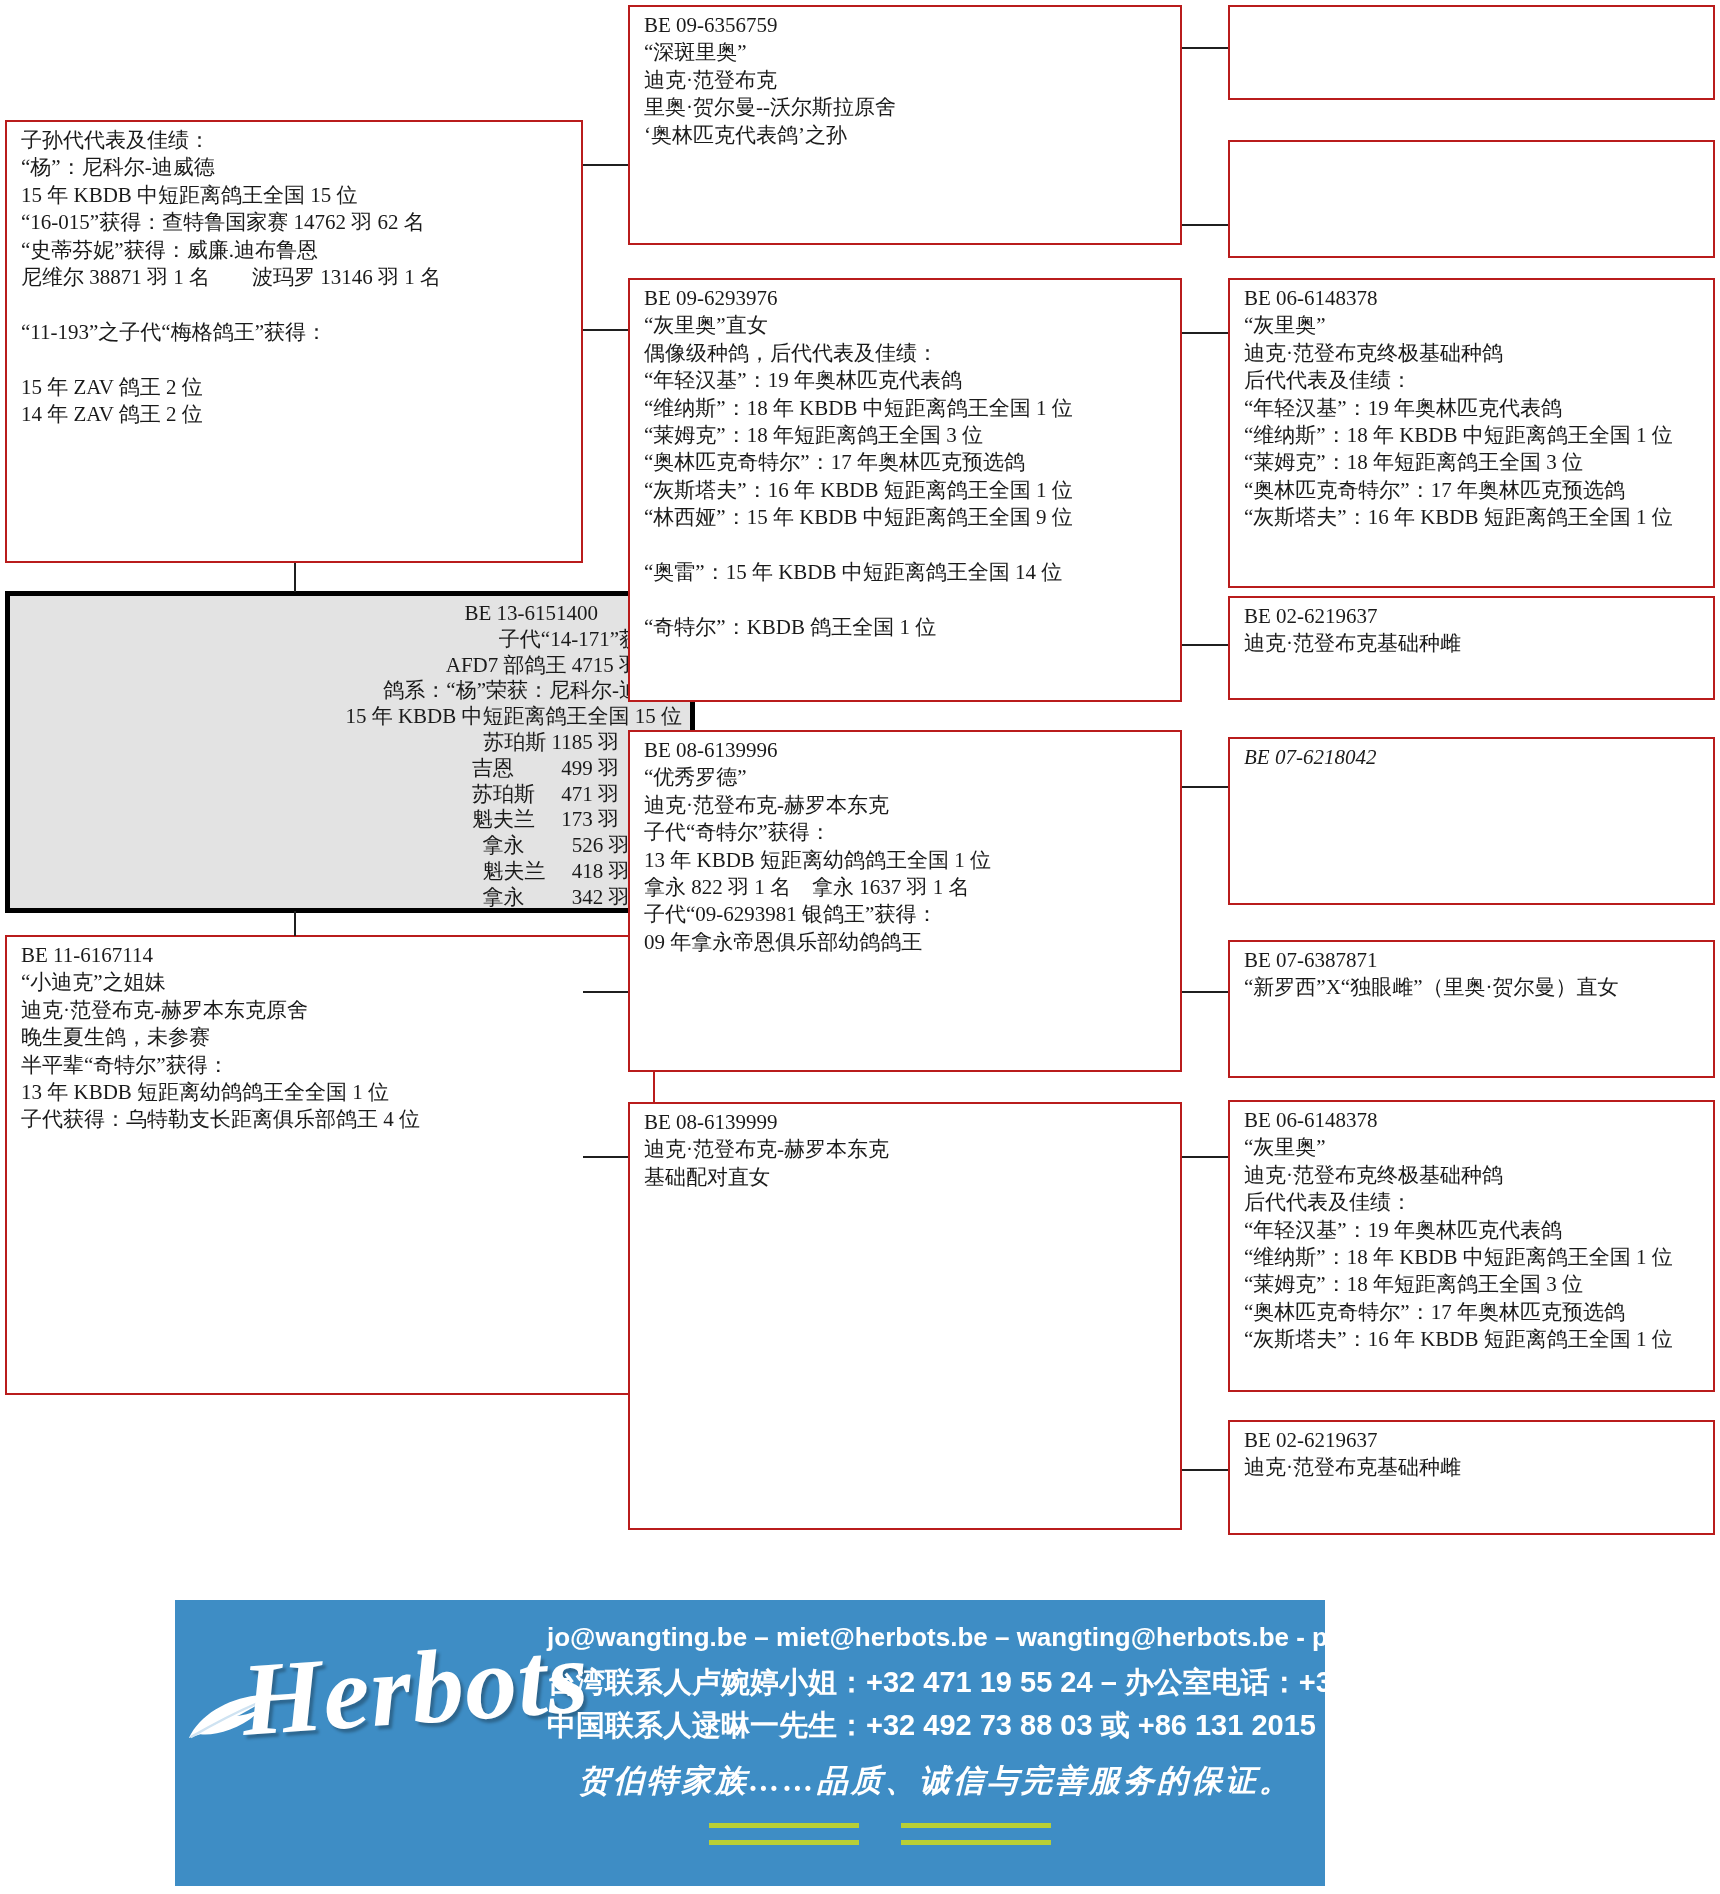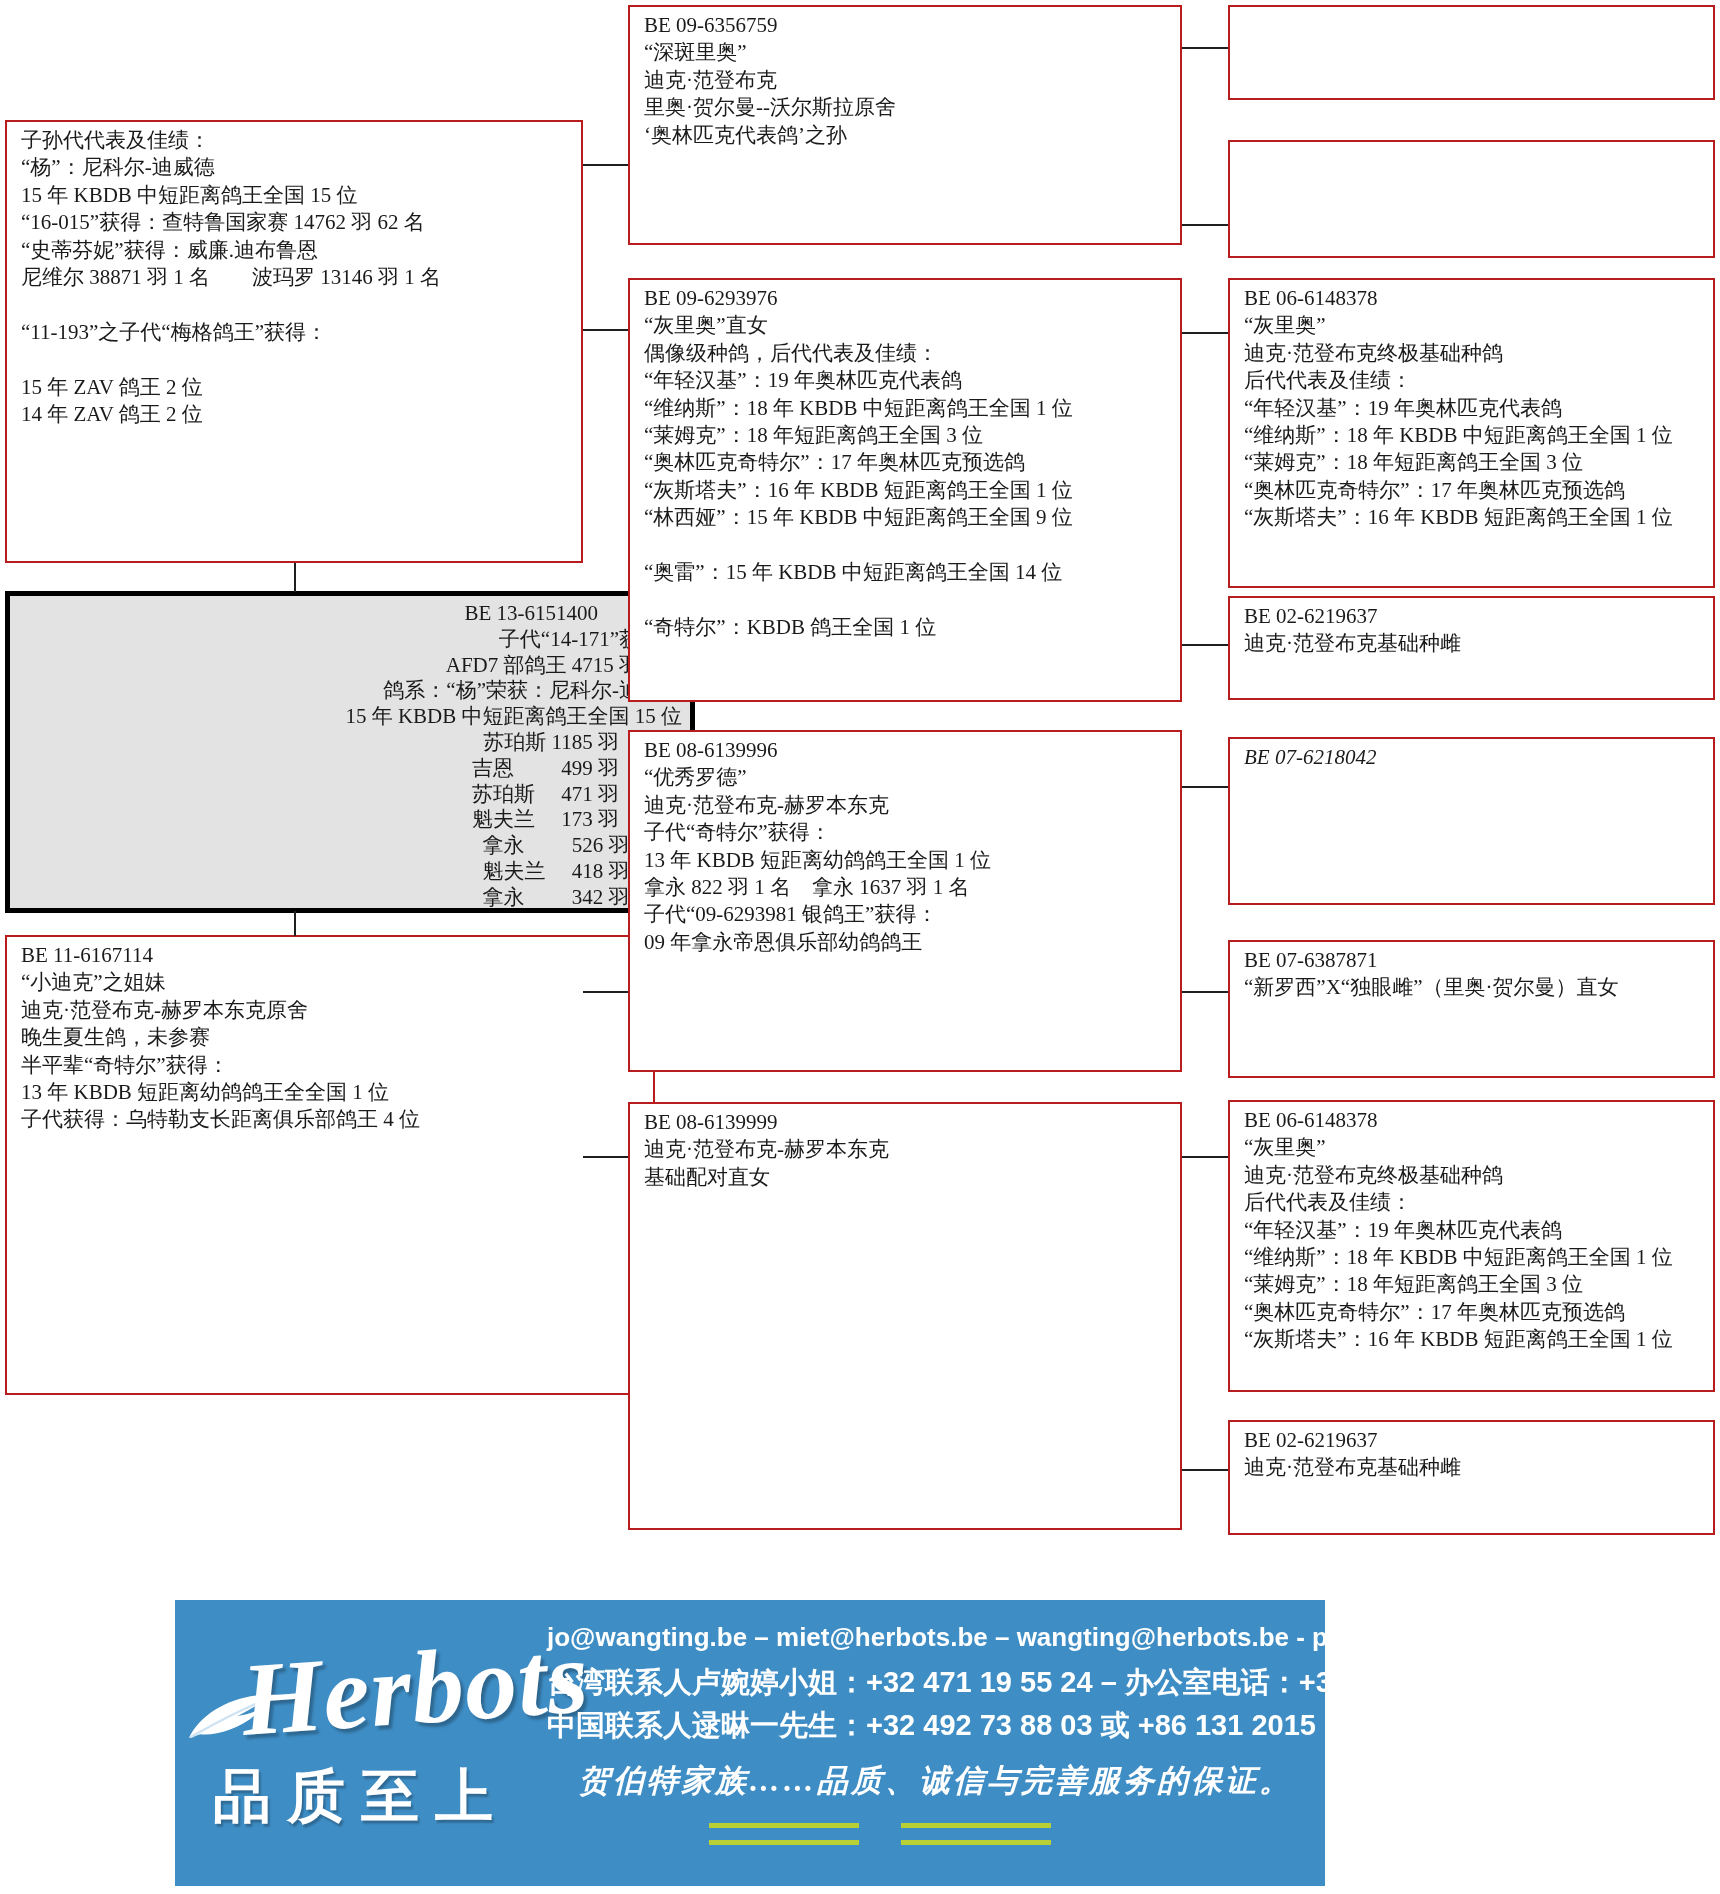--- a/index.html
+++ b/index.html
@@ -193,21 +193,20 @@
   <div class="conn" style="left:1182px;top:1469px;width:46px;height:2px;"></div>
 
   <div id="banner">
     <div id="logo-wrap">
       <svg id="feather" viewBox="0 0 100 60" xmlns="http://www.w3.org/2000/svg">
         <path d="M4 52 C18 22 58 4 96 7 C72 18 64 25 54 29 C63 28 72 25 80 21 C62 42 32 50 16 48 Z" fill="#ffffff"></path>
         <path d="M6 51 C32 36 62 20 92 9" stroke="#cfe3f2" stroke-width="2.5" fill="none"></path>
       </svg>
       <div id="logo-text">Herbots</div>
     </div>
-    <div id="logo-slogan">品质至上</div>
 
     <div class="bright" id="b-emails"><span>jo@wangting.be – miet@herbots.be – wangting@herbots.be - </span><span class="bold">pieterjan@herbots.be</span></div>
     <div class="bright" id="b-line2">台湾联系人卢婉婷小姐：+32 471 19 55 24 – 办公室电话：+32 11 78 91 90</div>
     <div class="bright" id="b-line3">中国联系人逯晽一先生：+32 492 73 88 03 或 +86 131 2015 0755</div>
     <div class="bright" id="b-slogan">贺伯特家族……品质、诚信与完善服务的保证。</div>
 
     <div id="site-row">
       <div class="dline"></div>
       <div class="dline"></div>
     </div>

